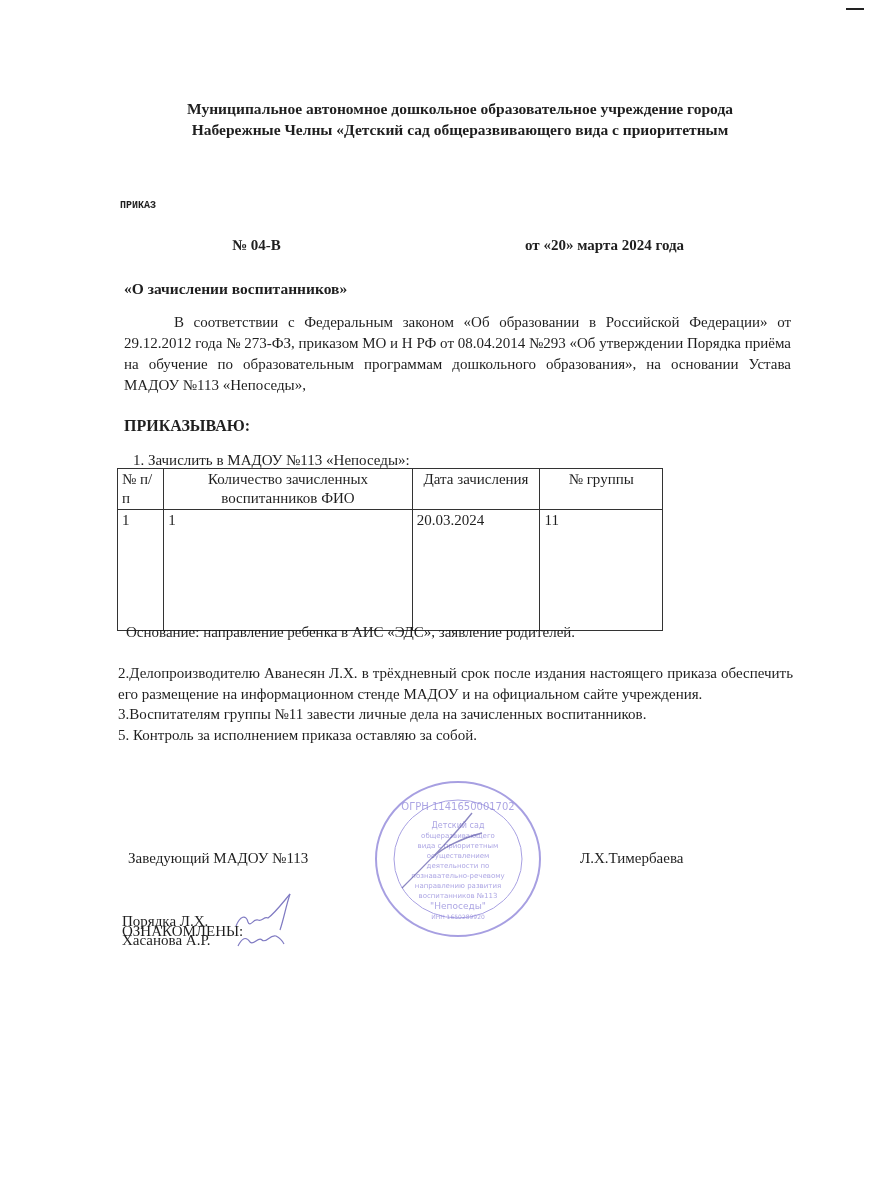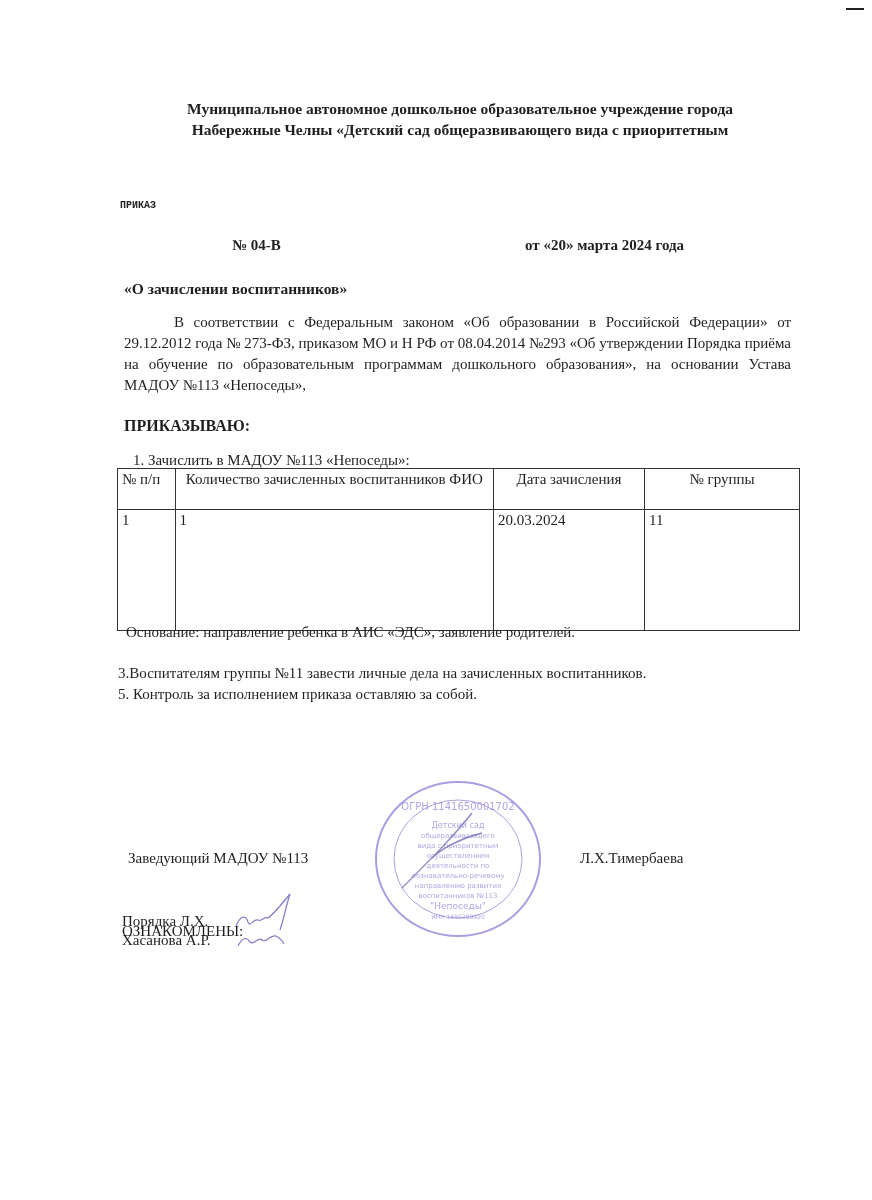--- a/index.html
+++ b/index.html
@@ -17,21 +17,21 @@
   .order-no { left: 232px; top: 237px; font-weight: bold; font-size: 15px; }
   .order-date { left: 525px; top: 237px; font-weight: bold; font-size: 15px; }
   .subject { left: 124px; top: 280px; font-weight: bold; font-size: 15.5px; }
   .preamble {
     left: 124px; top: 312px; width: 667px; font-size: 15px; line-height: 21px; text-align: justify;
     text-indent: 50px;
   }
   .orders-label { left: 124px; top: 417px; font-weight: bold; font-size: 16px; }
   .item1 { left: 133px; top: 436px; font-size: 15px; margin-top: 16px; }
   table.enroll {
-    position: absolute; left: 117px; top: 468px; width: 683px; border-collapse: collapse;
+    position: absolute; left: 117px; top: 468px; width: 546px; border-collapse: collapse;
     font-size: 15px; line-height: 19px;
   }
   table.enroll td, table.enroll th {
     border: 1px solid #333; vertical-align: top; font-weight: normal; padding: 1px 4px;
   }
   table.enroll th { height: 38px; }
   table.enroll td { height: 118px; }
   .c1 { width: 50px; text-align: left; }
   .c2 { width: 318px; margin-top: 21px; }
   .c3 { width: 145px; }
@@ -83,20 +83,21 @@
     <td>1</td>
     <td>20.03.2024</td>
     <td>11</td>
   </tr>
 </tbody>
   </table>
 
 <div class="abs basis">Основание: направление ребенка в АИС «ЭДС», заявление родителей.</div>
 
 <div class="abs clauses">
+  <div class="just">2.Делопроизводителю Аванесян Л.Х. в трёхдневный срок после издания настоящего приказа обеспечить его размещение на информационном стенде МАДОУ и на официальном сайте учреждения.</div>
   <div>3.Воспитателям группы №11 завести личные  дела на зачисленных  воспитанников.</div>
   <div>5. Контроль за исполнением приказа оставляю за собой.</div>
 </div>
 
 <svg class="abs stamp" viewBox="0 0 172 162">
   <g fill="none" stroke="#8a80d8" opacity="0.75">
     <ellipse cx="86" cy="81" rx="82" ry="77" stroke-width="2"></ellipse>
     <ellipse cx="86" cy="81" rx="64" ry="59" stroke-width="1"></ellipse>
   </g>
   <g fill="#8a80d8" opacity="0.7" font-family="DejaVu Sans, sans-serif" text-anchor="middle">

